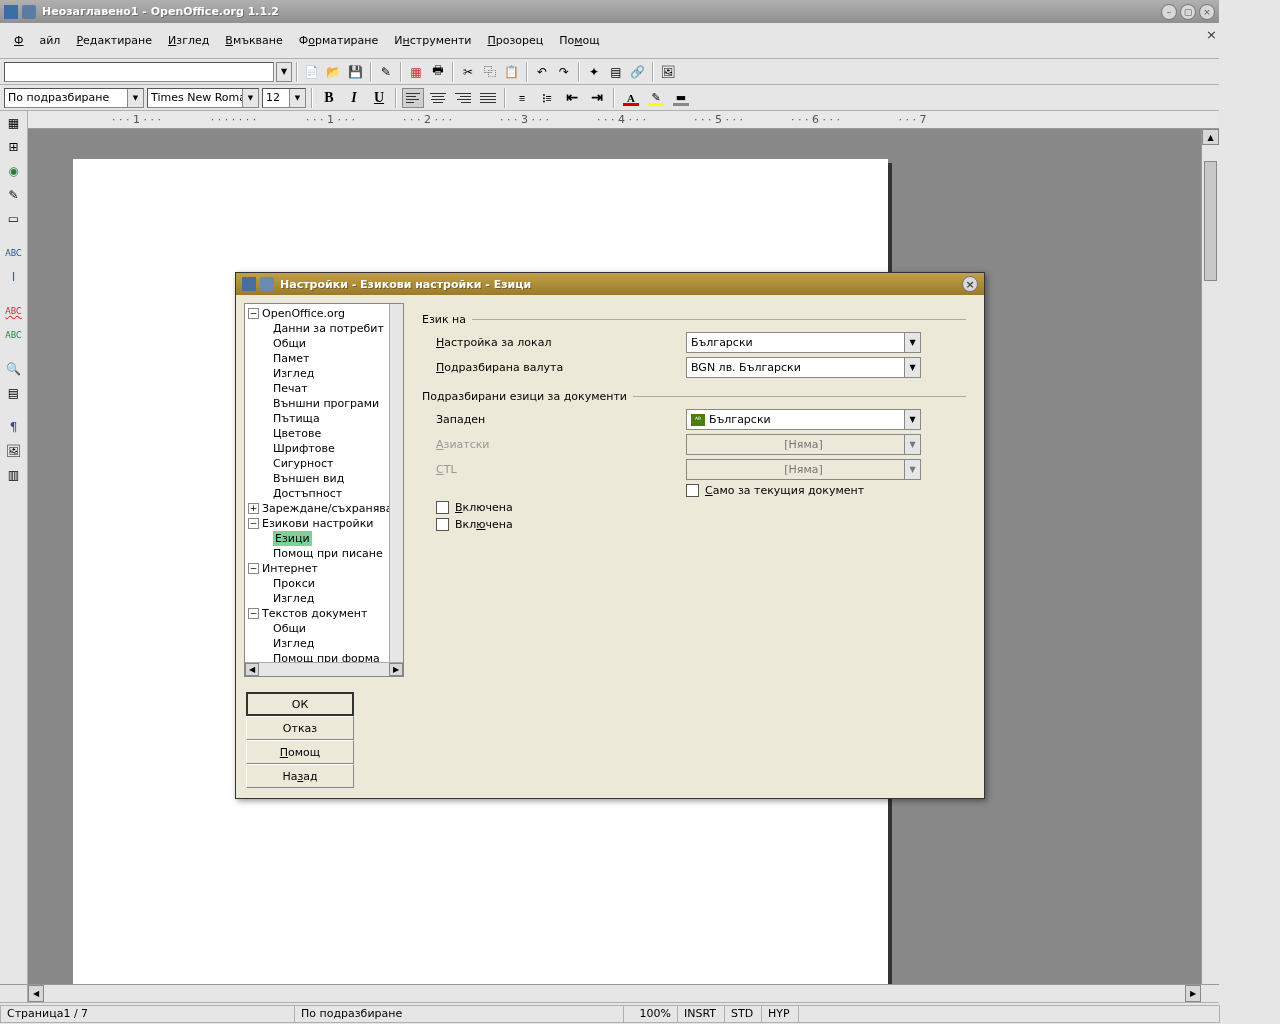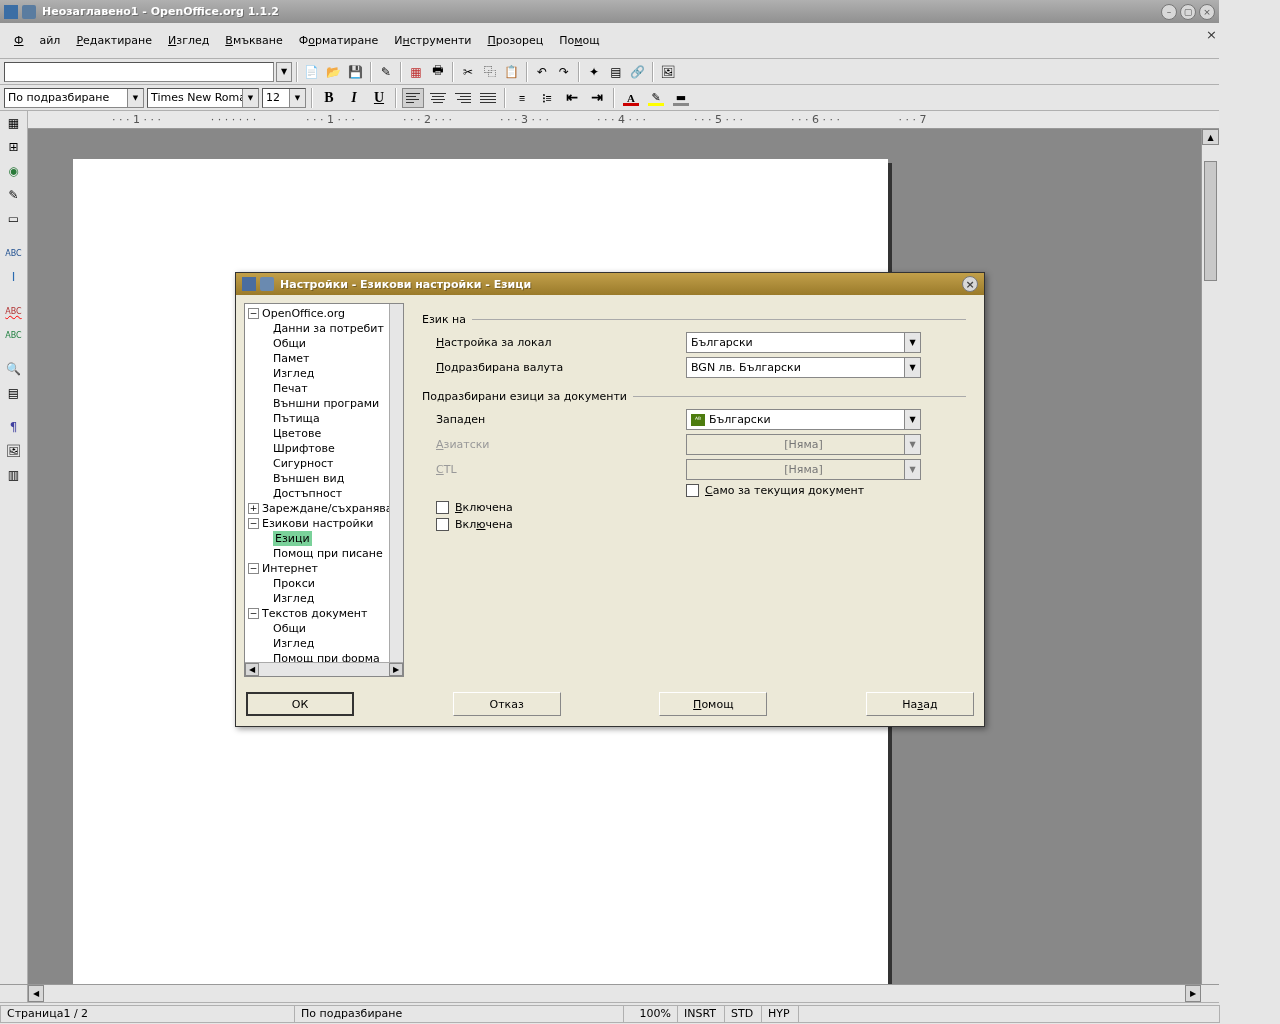--- a/index.html
+++ b/index.html
@@ -76,21 +76,21 @@
 .group-label .gline { flex:1; height:1px; background:#aaa; margin-left:6px;}
 .field-row { display:flex; align-items:center; margin:4px 0 4px 14px;}
 .field-row .flabel { width:250px;}
 .field-row .flabel.disabled { color:#999;}
 .sel-box { width:235px; height:21px; border:1px solid #888; background:#fff; display:flex; align-items:center; padding:0 4px; position:relative;}
 .sel-box.disabled { background:#ece9d8; color:#777;}
 .sel-box .dd { position:absolute; right:0; top:0; bottom:0; width:16px; background:#e6e6e6; border-left:1px solid #888; display:flex;align-items:center;justify-content:center;font-size:8px;}
 .sel-box .abc-icon { width:14px;height:12px; background:#4d7c0f; margin-right:4px; font-size:7px; color:#fff; text-align:center; line-height:12px;}
 .chk-row { display:flex; align-items:center; margin:4px 0 4px 14px; gap:6px;}
 .chk { width:13px; height:13px; border:1px solid #555; background:#fff;}
-.btn-row { display:flex; justify-content:space-between; gap:6px; padding:6px 10px 10px 10px; border-top:1px solid transparent;}
+.btn-row { display:flex; justify-content:flex-end; gap:0; padding:6px 10px 10px 10px; border-top:1px solid transparent;flex-direction:column;}
 .dlg-btn { width:108px; height:24px; background:#ece9d8; border:1px solid #888; border-top-color:#fff; border-left-color:#fff; display:flex;align-items:center;justify-content:center;}
 .dlg-btn.default { border:2px solid #333;}
 u.hot { text-decoration:underline; }
 </style>
 </head>
 <body>
 
 <div class="main-window">
 
   <div class="titlebar">
@@ -251,21 +251,21 @@
   <div class="scroll-h-wrap">
     <div style="width:28px;border-right:1px solid #aaa;"></div>
     <div class="harrow">◀</div>
     <div class="htrack"></div>
     <div class="harrow">▶</div>
     <div style="width:18px;"></div>
   </div>
 
   <div class="statusbar">
     <div class="cell" style="width:295px;">
-        <span>Страница1 / 2</span>
+        <span>Страница1 / 7</span>
       </div>
     <div class="cell" style="width:330px;">
         <span>По подразбиране</span>
       </div>
     <div class="cell" style="width:55px; justify-content:flex-end;">
         <span>100%</span>
       </div>
     <div class="cell" style="width:48px;">
         <span>INSRT</span>
       </div>

